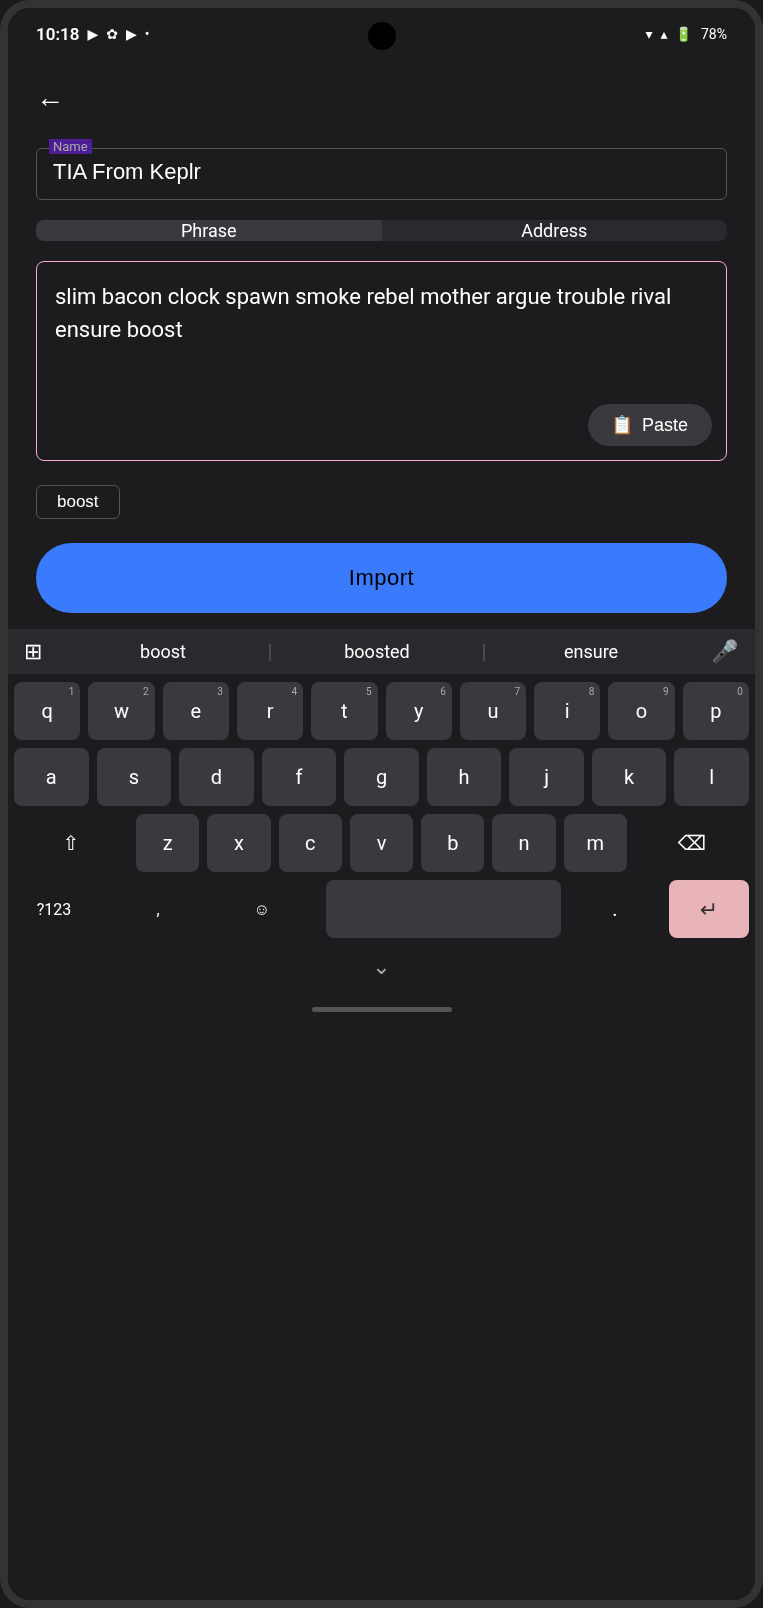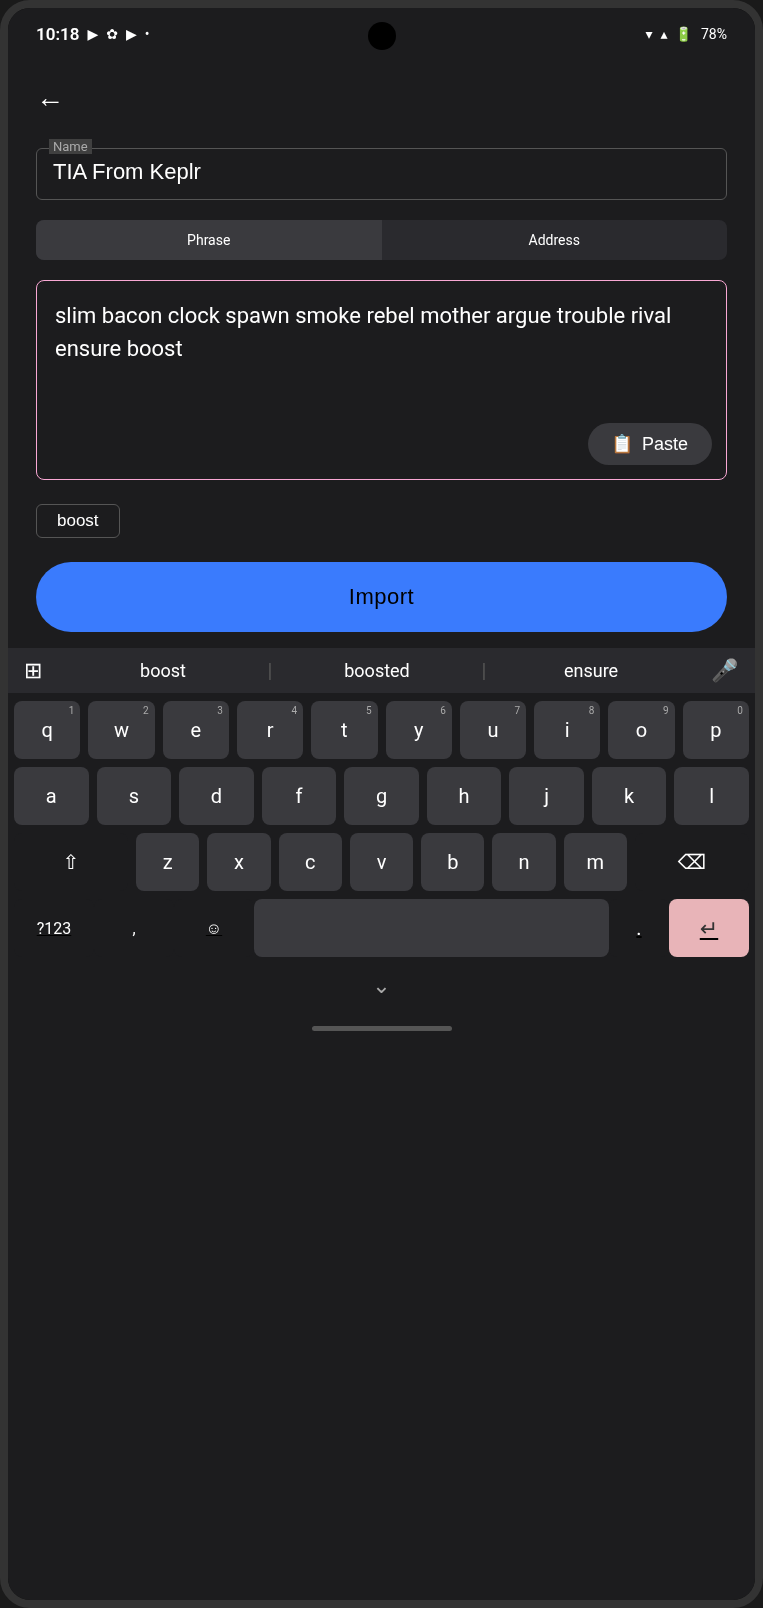--- a/index.html
+++ b/index.html
@@ -100,45 +100,45 @@
       position: relative;
       border: 1px solid #555;
       border-radius: 6px;
       padding: 10px 16px 14px;
       background: #1c1c1e;
     }
     .input-label {
       position: absolute;
       top: -10px;
       left: 12px;
-      background: #404040;
+      background: #4c1d95;
       padding: 0 4px;
       color: #aaa;
       font-size: 13px;
     }
     .name-input {
       background: transparent;
       border: none;
       outline: none;
       color: #fff;
       font-size: 22px;
       width: 100%;
     }
     .tab-row {
       display: flex;
       background: #2a2a2e;
       border-radius: 8px;
       overflow: hidden;
     }
     .tab-item {
       flex: 1;
-      padding: 12px;
+      padding: 0;
       text-align: center;
       color: #fff;
-      font-size: 14px;
+      font-size: 18px;
       cursor: pointer;
     }
     .tab-item.active {
       background: #3a3a3e;
     }
     .phrase-input-area {
       border: 1px solid #f9a8d4;
       border-radius: 8px;
       background: #1c1c1e;
       padding: 18px 18px 60px;
@@ -264,22 +264,21 @@
       flex: 1.2;
     }
     .key.wide {
       flex: 1.8;
     }
     .bottom-row {
       display: flex;
       justify-content: space-between;
       align-items: center;
       padding: 8px 6px;
-      gap: 0;
-      text-decoration: underline;
+      gap: 24px;
     }
     .key-bottom {
       background: #1c1c1e;
       border-radius: 8px;
       color: #fff;
       font-size: 16px;
       height: 58px;
       display: flex;
       align-items: center;
       justify-content: center;

